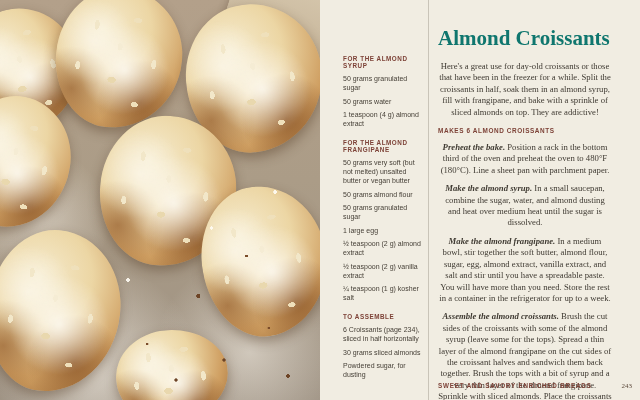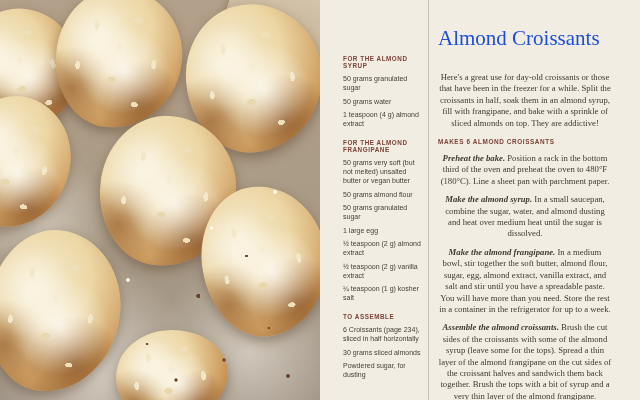--- a/index.html
+++ b/index.html
@@ -96,22 +96,22 @@
   
   .spine{position:absolute;left:428px;top:0;width:1px;height:400px;background:#c9c4b8;}
 
   
   .recipe{
     position:absolute;left:429px;top:0;width:211px;height:400px;
     box-sizing:border-box;padding:27px 28px 0 9px;
     color:#3f3a32;
   }
   .recipe h1{
-    margin:0 0 22px 0;
-    font-size:21px;line-height:23px;font-weight:normal;color:#1d4ed8;
+    margin:0 0 11px 0;
+    font-size:21px;line-height:23px;font-weight:bold;color:#0f766e;
     font-family:"Liberation Serif", serif;
   }
   .recipe p{font-size:8.7px;line-height:11.4px;margin:0 0 7px 0;text-align:center;}
   .makes{
     font-family:"Liberation Sans", sans-serif;
     font-size:6.4px;font-weight:bold;letter-spacing:.6px;color:#7d4237;
     margin:9px 0 8px 0;
   }
   .lead{font-weight:bold;font-style:italic;}
   .recipe footer{
@@ -171,15 +171,19 @@
   <main class="recipe">
     <h1>Almond Croissants</h1>
     <p>Here's a great use for day-old croissants or those that have been in the freezer for a while. Split the croissants in half, soak them in an almond syrup, fill with frangipane, and bake with a sprinkle of sliced almonds on top. They are addictive!</p>
     <div class="makes">MAKES 6 ALMOND CROISSANTS</div>
 
     <p class="step"><span class="lead">Preheat the bake.</span><span> Position a rack in the bottom third of the oven and preheat the oven to 480°F (180°C). Line a sheet pan with parchment paper.</span></p>
     <p class="step"><span class="lead">Make the almond syrup.</span><span> In a small saucepan, combine the sugar, water, and almond dusting and heat over medium heat until the sugar is dissolved.</span></p>
     <p class="step"><span class="lead">Make the almond frangipane.</span><span> In a medium bowl, stir together the soft butter, almond flour, sugar, egg, almond extract, vanilla extract, and salt and stir until you have a spreadable paste. You will have more than you need. Store the rest in a container in the refrigerator for up to a week.</span></p>
     <p class="step"><span class="lead">Assemble the almond croissants.</span><span> Brush the cut sides of the croissants with some of the almond syrup (leave some for the tops). Spread a thin layer of the almond frangipane on the cut sides of the croissant halves and sandwich them back together. Brush the tops with a bit of syrup and a very thin layer of the almond frangipane. Sprinkle with sliced almonds. Place the croissants on the lined sheet pan.</span></p>
 
+    <footer>
+      <span class="footer-section">SWEET AND SAVORY ENRICHED BREADS</span>
+      <span class="footer-page">243</span>
+    </footer>
   </main>
 
 </div>
 
 </body></html>

